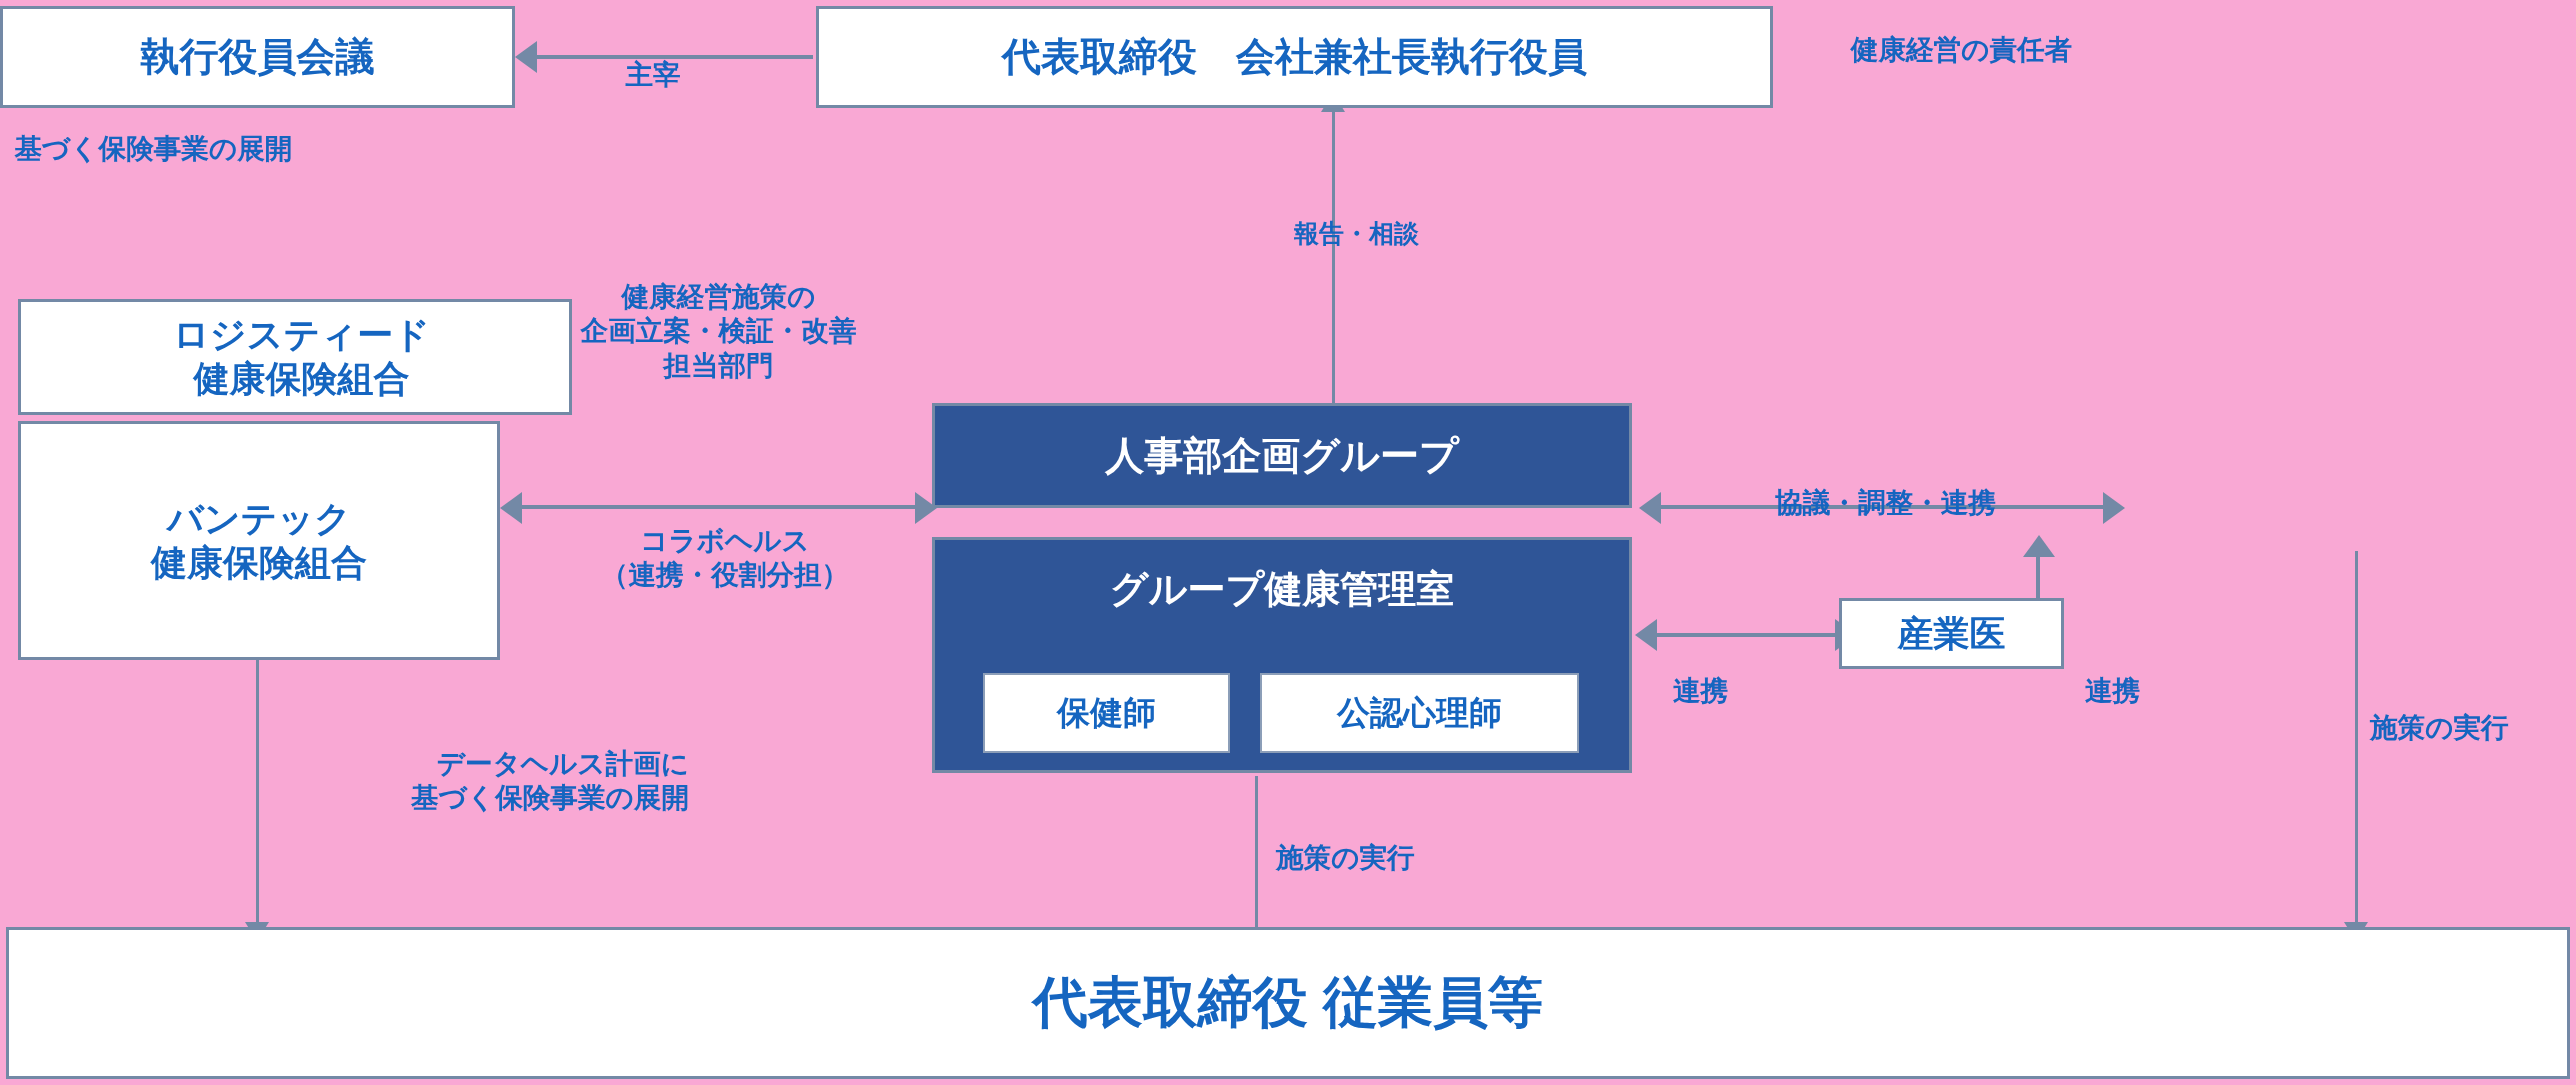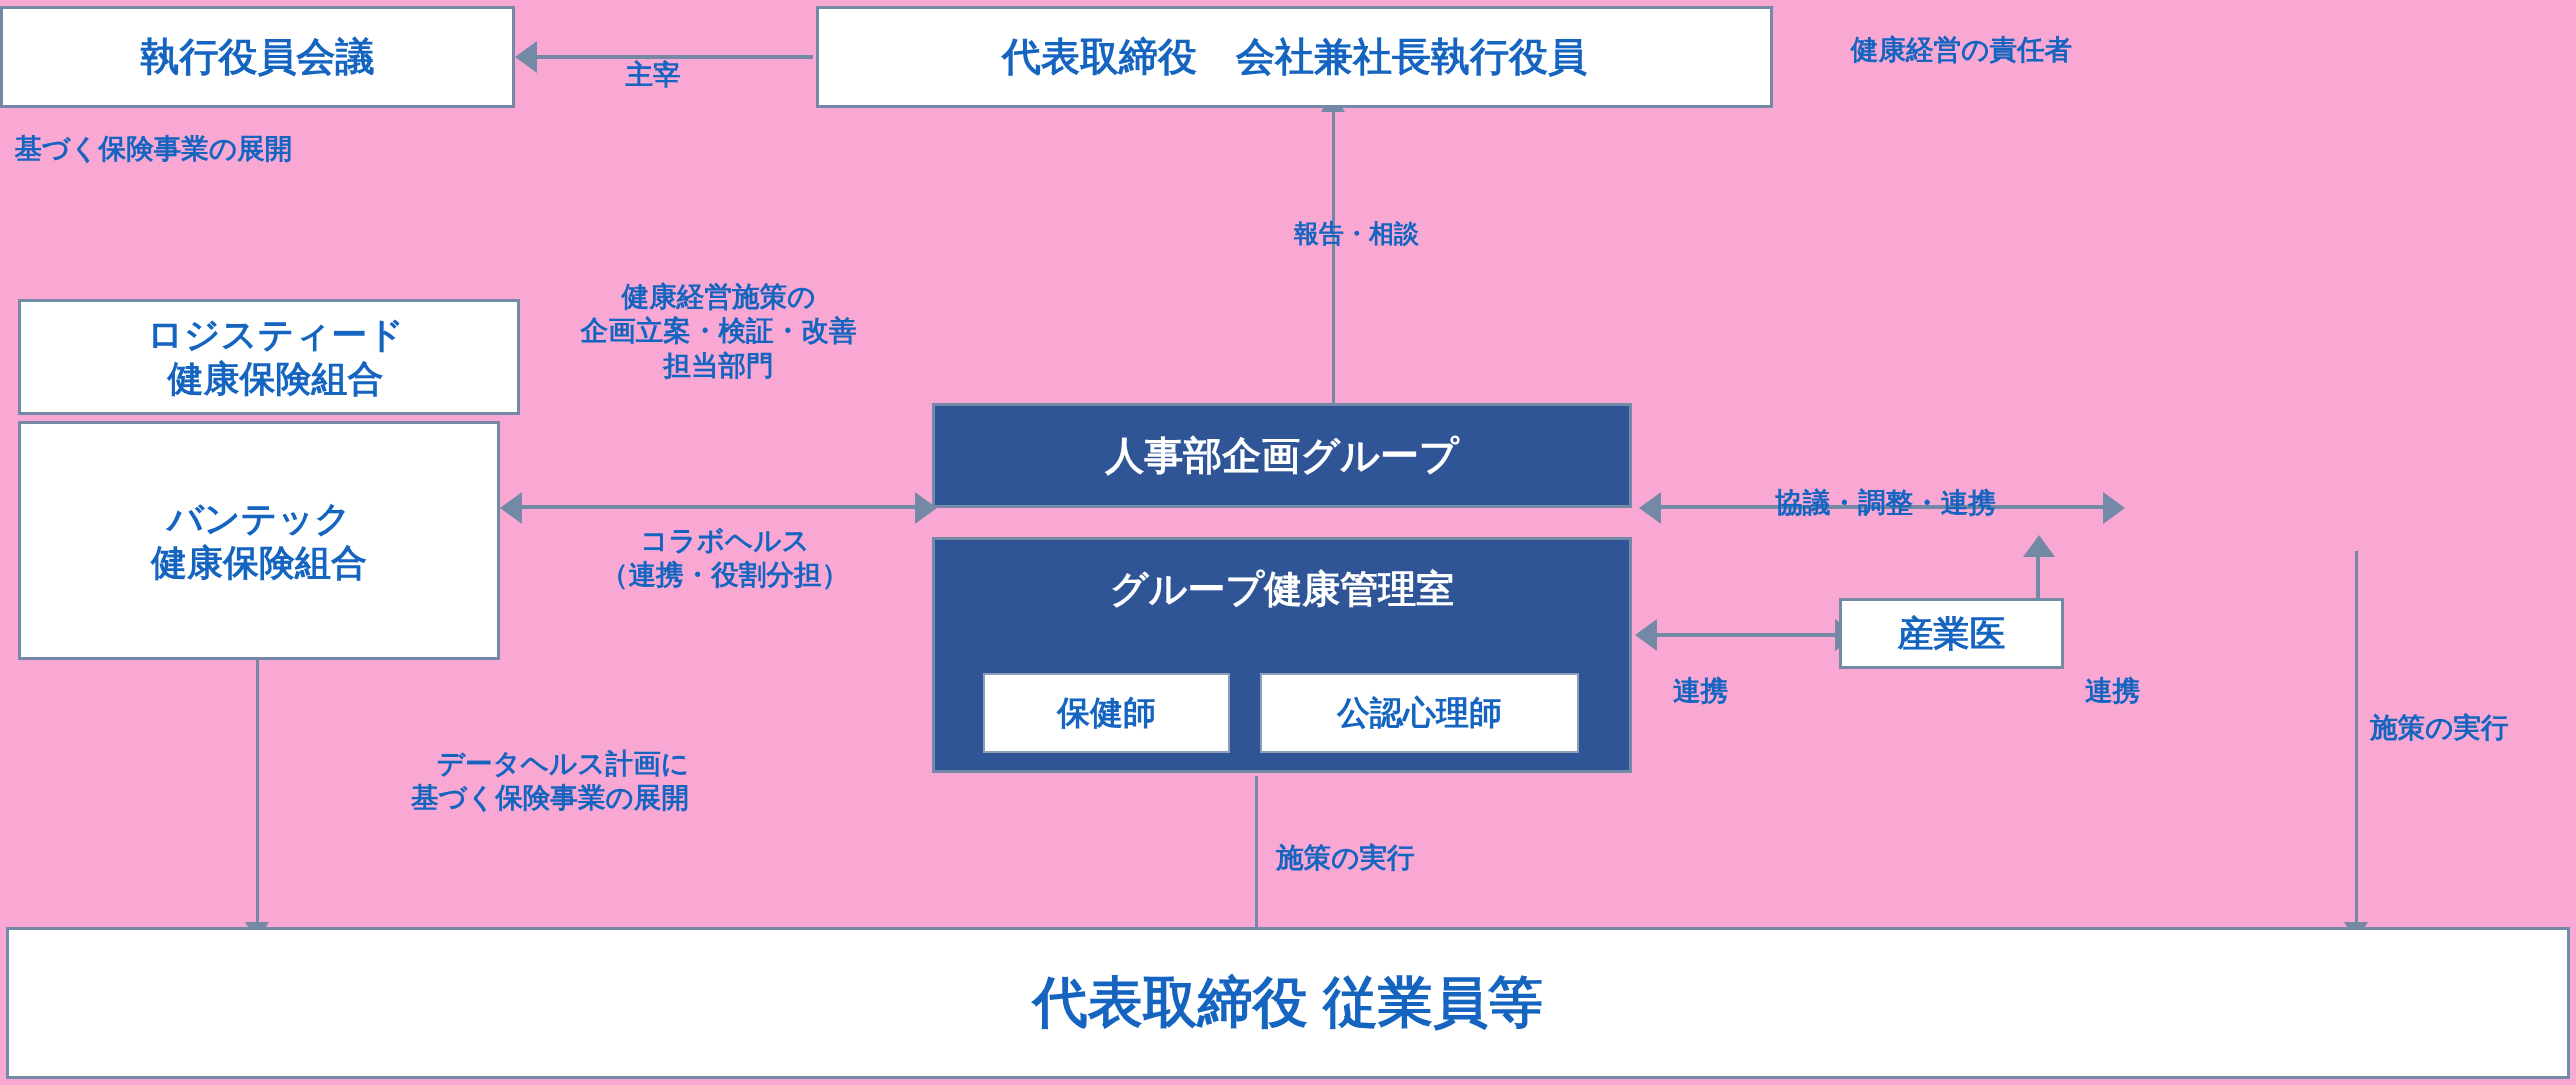--- a/index.html
+++ b/index.html
@@ -131,21 +131,21 @@
   <div class="arrow small arrow-down" style="left:245px; top:922px;"></div>
 
   <div class="box" style="left:0px; top:5.8px; width:515px; height:102px; font-size:39px;">
     <span>執行役員会議</span>
   </div>
 
   <div class="box" style="left:816px; top:5.8px; width:957px; height:102px; font-size:39px;">
     <span>代表取締役　会社兼社長執行役員</span>
   </div>
 
-  <div class="box" style="left:18px; top:299px; width:502px; height:116px; font-size:36px; white-space:pre-line;padding-left:13px;">
+  <div class="box" style="left:18px; top:299px; width:554px; height:116px; font-size:36px; white-space:pre-line;padding-left:13px;">
     <span>ロジスティード
 健康保険組合</span>
   </div>
 
   <div class="box" style="left:18px; top:421px; width:482px; height:239px; font-size:36px; white-space:pre-line;">
     <span>バンテック
 健康保険組合</span>
   </div>
 
   <div class="box filled" style="left:932px; top:403px; width:700px; height:105px; font-size:39px;">

